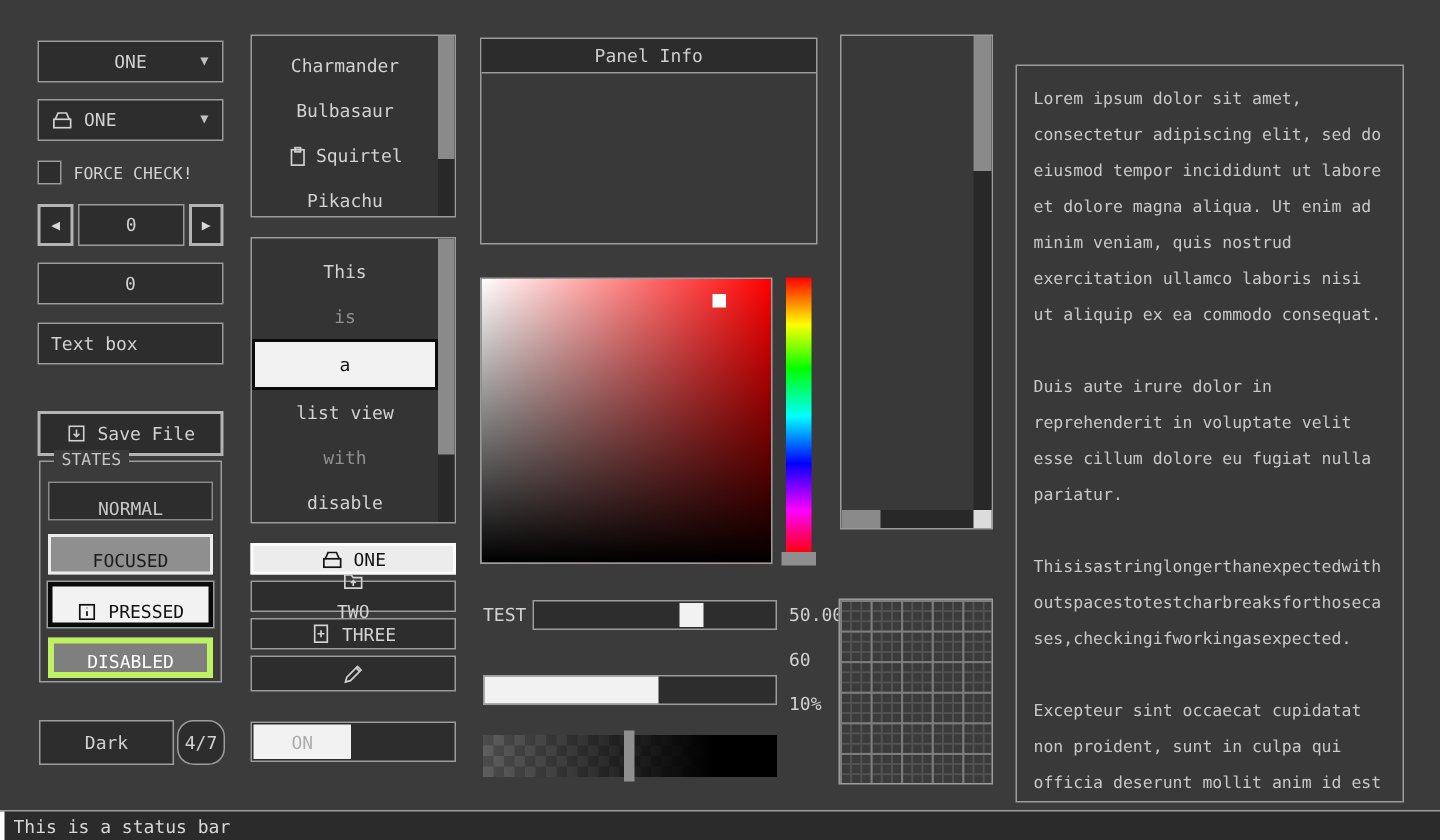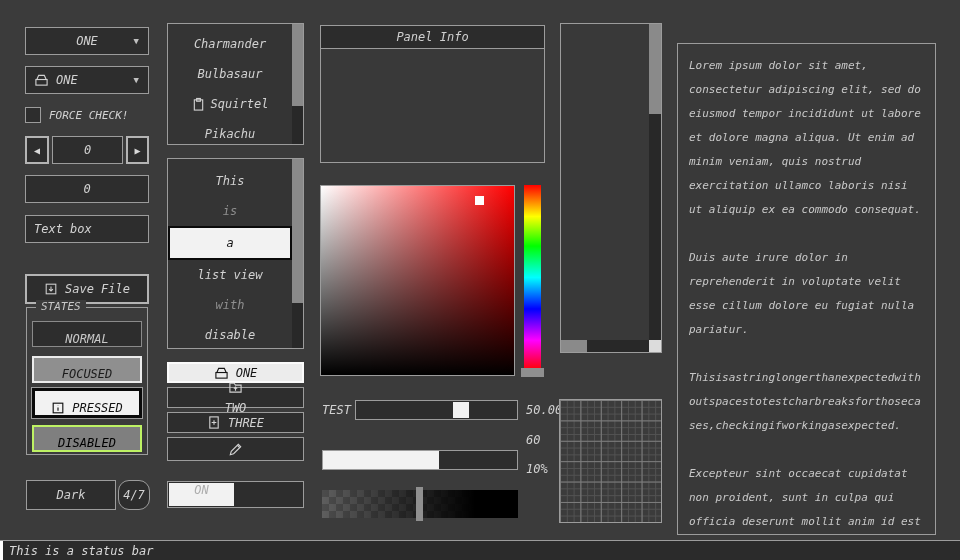--- a/index.html
+++ b/index.html
@@ -1,17 +1,17 @@
 <!DOCTYPE html>
 <html><head>
 <meta charset="utf-8">
 <style>
   html,body{margin:0;padding:0;background:#3b3b3b;}
   .app{position:relative;width:960px;height:560px;background:#3b3b3b;overflow:hidden;
-       font-family:"DejaVu Sans Mono","DejaVu Sans",monospace;color:#d2d2d2;font-size:12px;font-style:italic;}
+       font-family:"DejaVu Sans Mono","DejaVu Sans",monospace;color:#d2d2d2;font-size:12px;}
   .abs{position:absolute;box-sizing:border-box;}
   .wbox{background:#2d2d2d;border:1px solid #9c9c9c;}
   .wbox2{background:#2d2d2d;border:2px solid #b4b4b4;}
   .flexc{display:flex;align-items:center;justify-content:center;gap:7px;}
   .flexl{display:flex;align-items:center;gap:7px;padding-left:8px;}
   .caret{font-size:9px;color:#c0c0c0;line-height:1;}
   .list{background:#343434;border:1px solid #9c9c9c;}
   .lrow{height:30px;display:flex;align-items:center;justify-content:center;gap:6px;}
   .lrow.dim{color:#8f8f8f;}
   .lrow.sel{background:#f2f2f2;color:#141414;border:2px solid #0a0a0a;}
@@ -117,21 +117,21 @@
       <svg class="ic" width="14" height="14" viewBox="0 0 16 16">
           <g fill="none" stroke="#111" stroke-width="1.3">
             <rect x="2.5" y="2.5" width="11" height="11"></rect>
             <path d="M8 7.5 V11"></path>
             <path d="M8 4.8 V5.2"></path>
           </g>
         </svg>
     </span>
     <span>PRESSED</span>
   </div>
-  <div class="stbtn abs" style="top:425px;height:27px;background:#7f7f7f;border:2px solid #bef264;color:#000000;">
+  <div class="stbtn abs" style="top:425px;height:27px;background:#7f7f7f;border:4px solid #bef264;color:#ffffff;">
     <span>DISABLED</span>
   </div>
 
   <div class="abs wbox flexc" style="left:26px;top:480px;width:90px;height:30px;">
     <span>Dark</span>
   </div>
   <div class="abs wbox flexc" style="left:118px;top:480px;width:32px;height:30px;border-radius:11px;">
     <span>4/7</span>
   </div>
 
@@ -227,21 +227,21 @@
       <svg class="ic" width="17" height="17" viewBox="0 0 18 18">
           <g fill="none" stroke="#d2d2d2" stroke-width="1.2">
             <path d="M3.5 14.5 L4.5 11 L12 3.5 L14.5 6 L7 13.5 Z"></path>
             <path d="M11 4.5 L13.5 7"></path>
           </g>
         </svg>
     </span>
   </div>
 
   <div class="abs wbox" style="left:167px;top:481px;width:137px;height:27px;padding:1px;">
-    <div style="width:49%;height:100%;background:#f2f2f2;display:flex;align-items:flex-start;justify-content:center;">
+    <div style="width:49%;height:100%;background:#f2f2f2;display:flex;align-items:center;justify-content:center;">
       <span style="color:#adadad;">ON</span>
     </div>
   </div>
 
   <div class="abs panel" style="left:320px;top:25px;width:225px;height:138px;">
     <div class="ptitle">Panel Info</div>
     <div></div>
   </div>
 
   <div class="abs" style="left:320px;top:185px;width:195px;height:191px;border:1px solid #9c9c9c;

